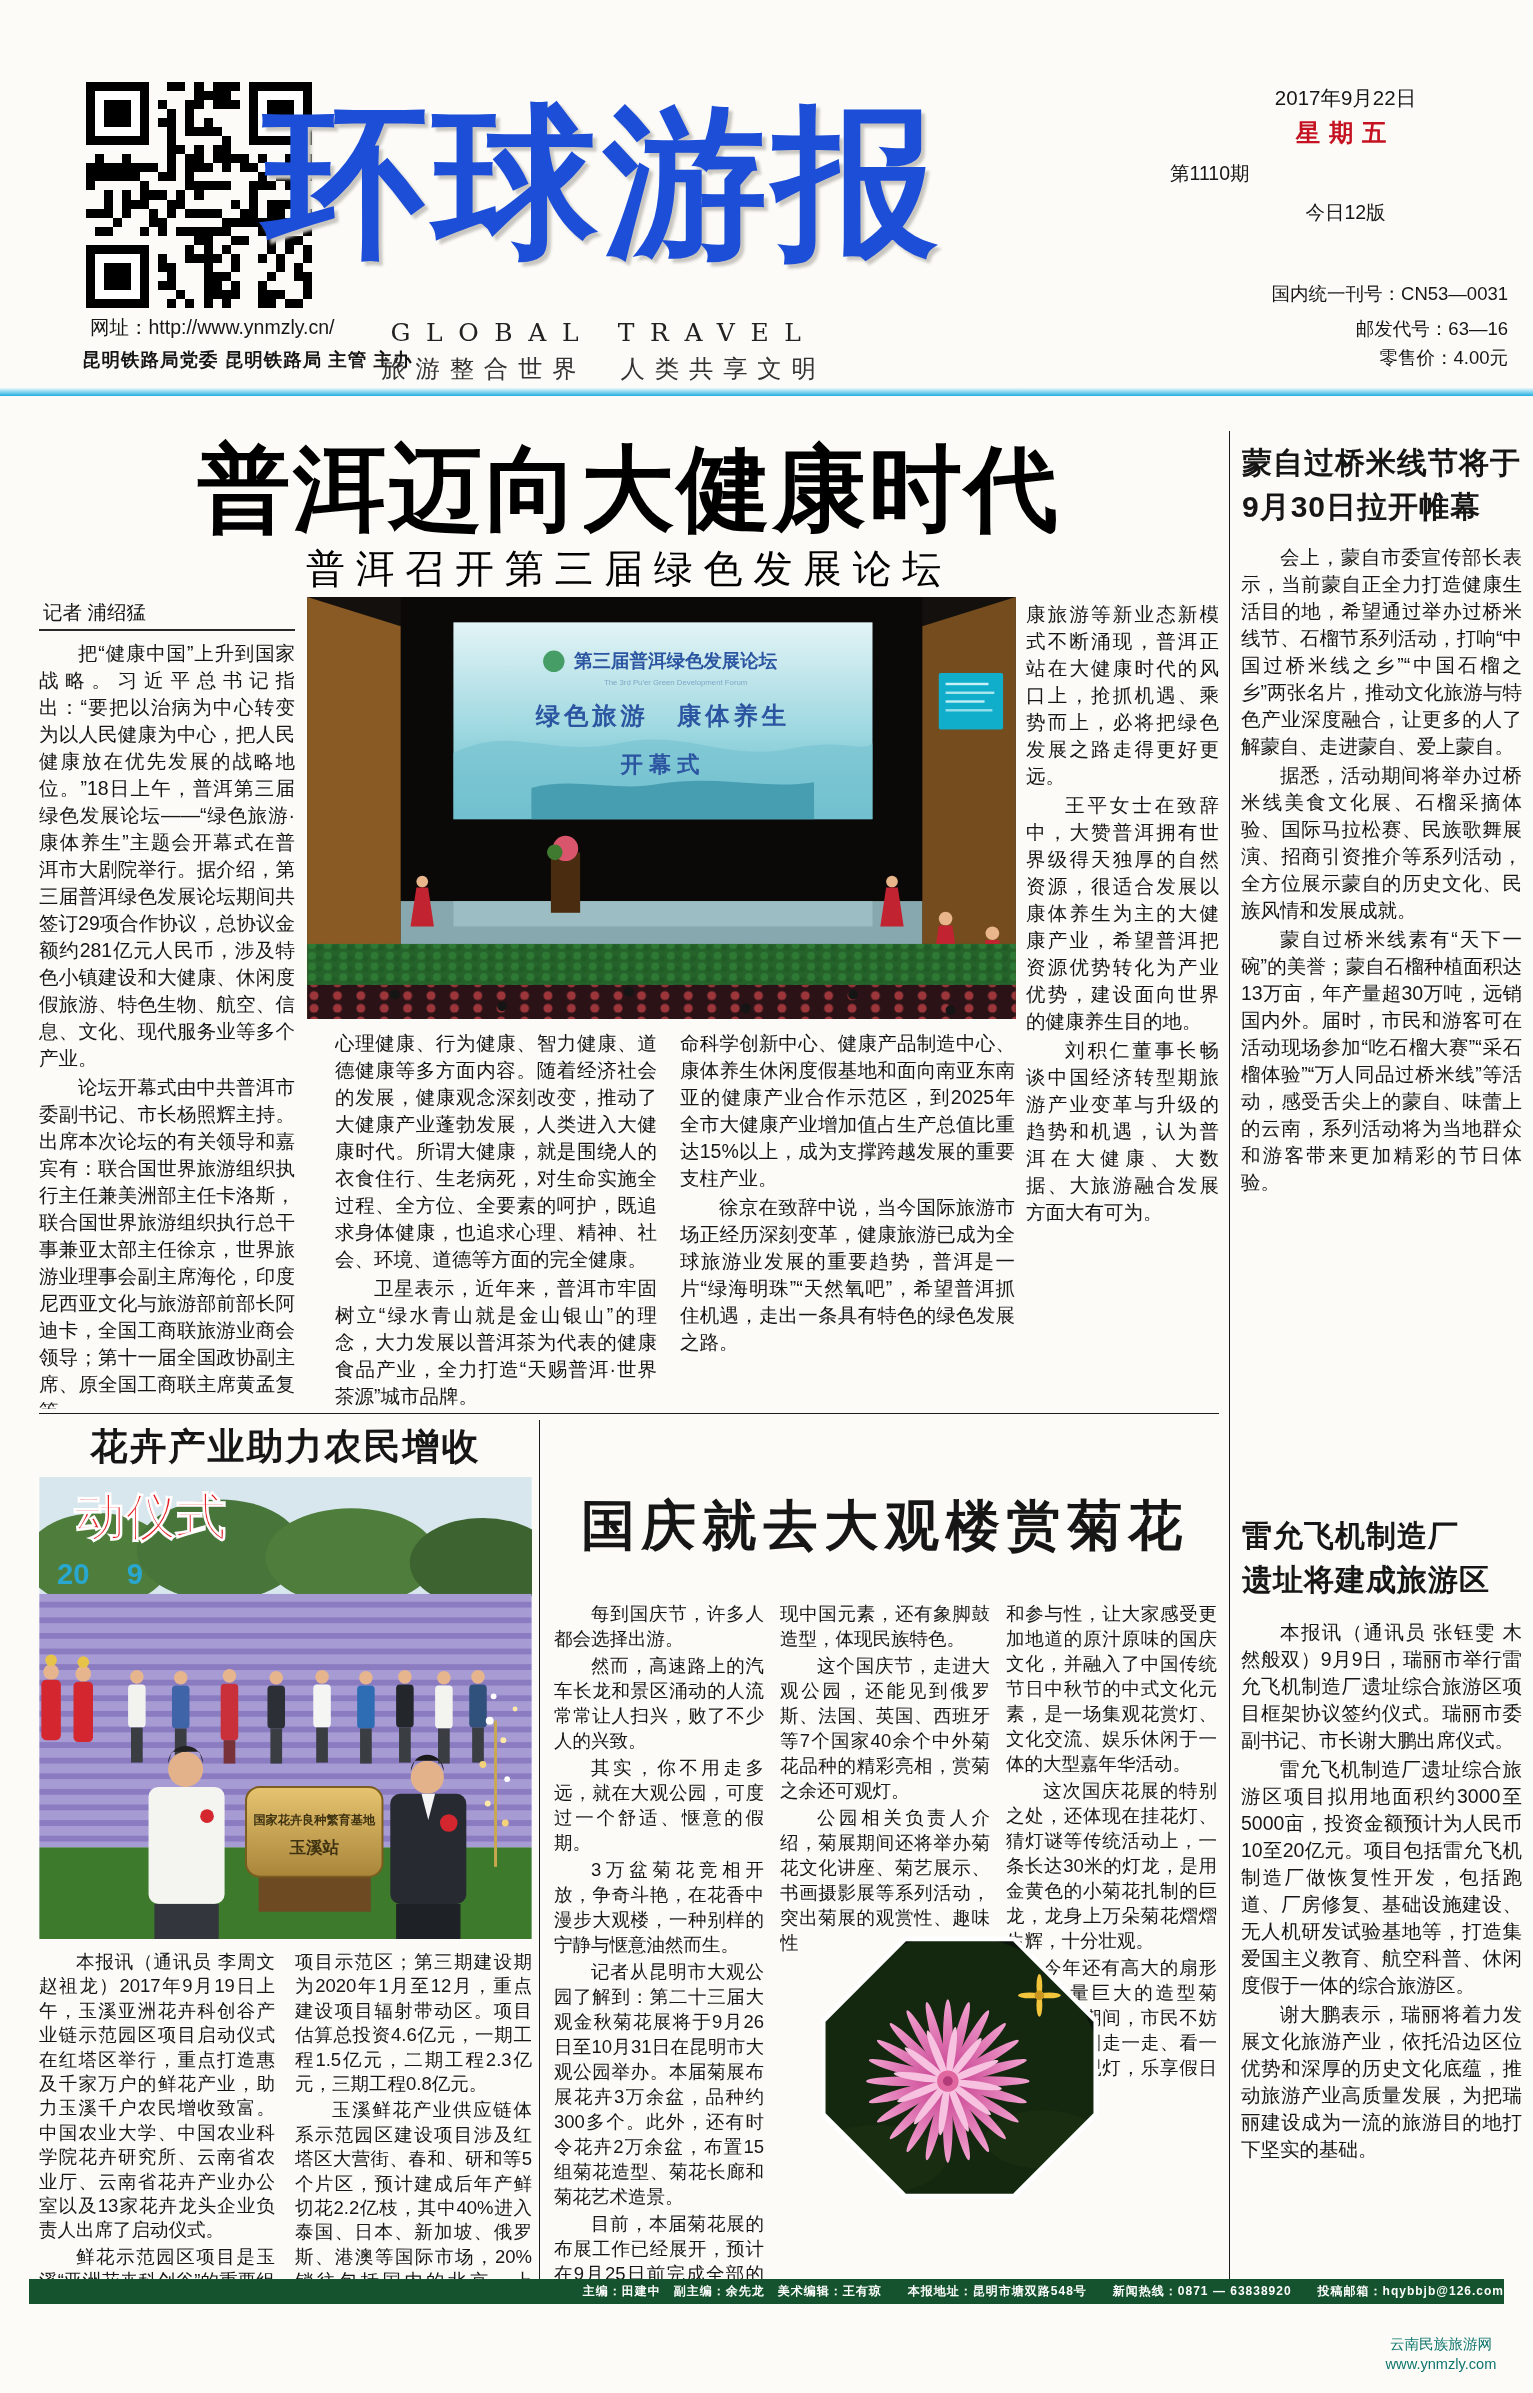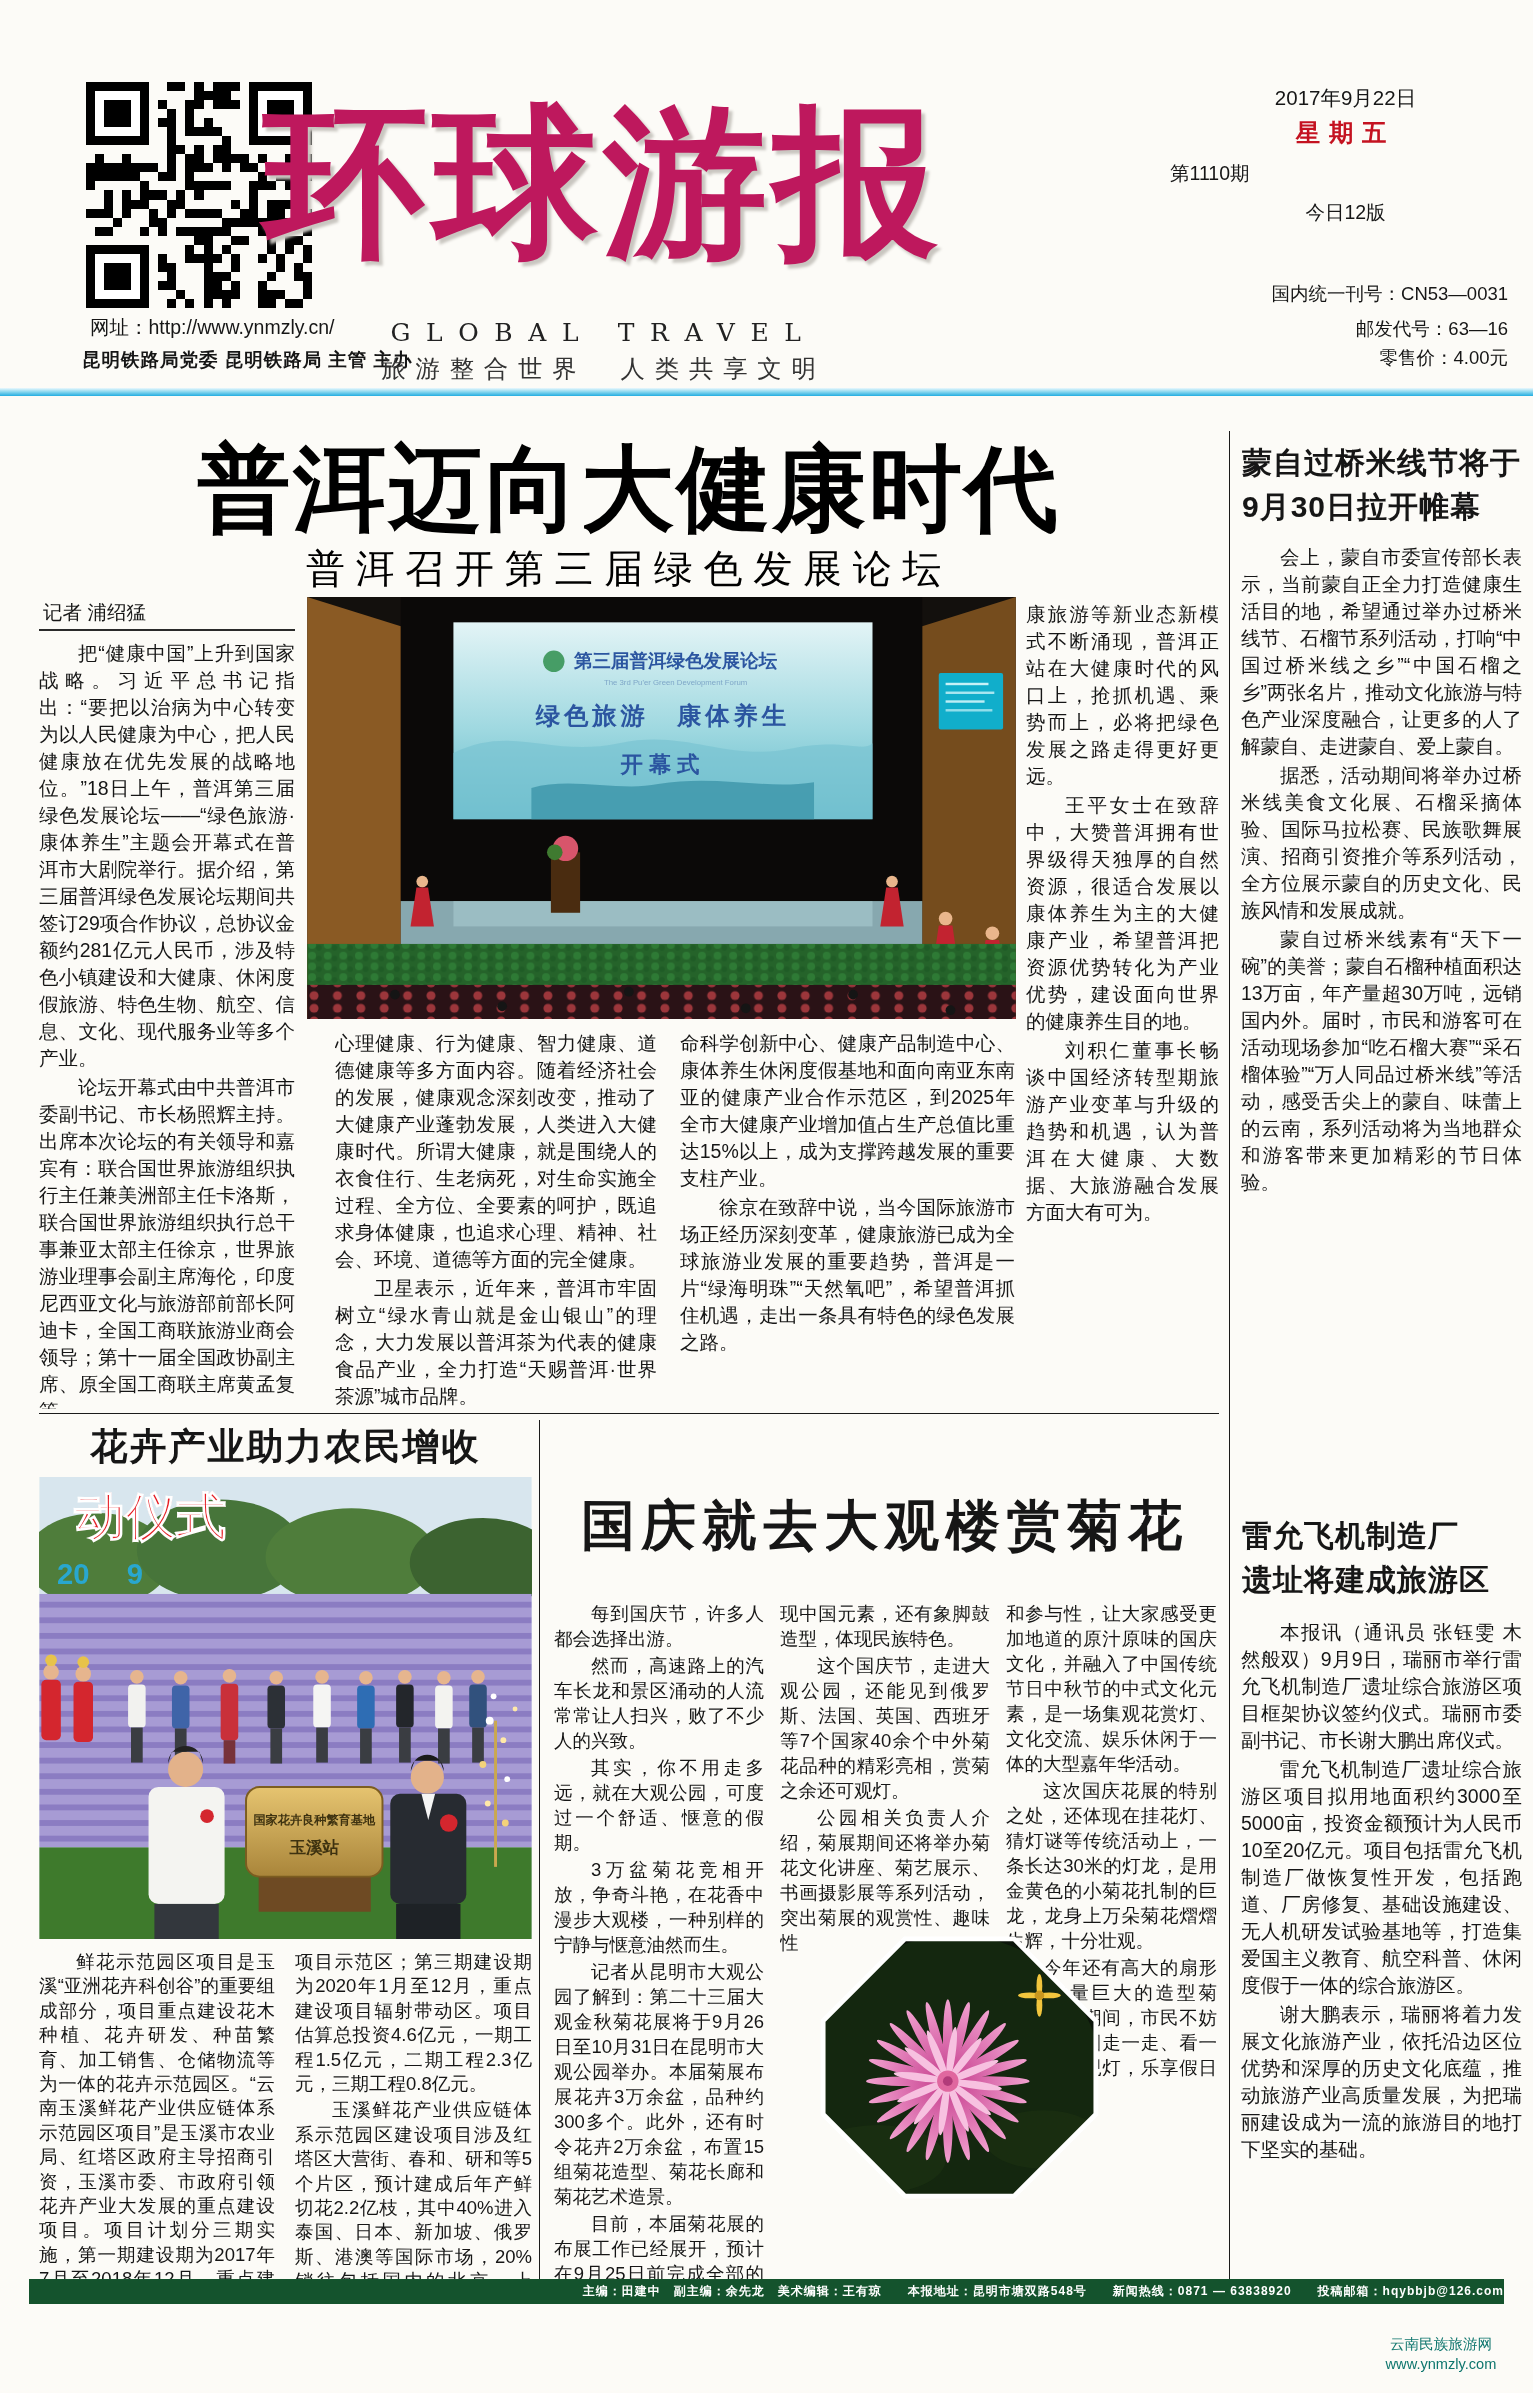--- a/index.html
+++ b/index.html
@@ -8,21 +8,21 @@
   .abs{position:absolute;}
   p{margin:0 0 2px 0;text-indent:2em;}
   p.noind{text-indent:0;}
   .jcol{text-align:justify;overflow:hidden;}
   
   .qr{left:86px;top:82px;width:226px;height:226px;}
   .site{left:90px;top:314px;font-size:19.5px;text-align:center;}
   .sponsor{left:82px;top:347px;font-size:18.5px;font-weight:bold;letter-spacing:1px;}
   .mast-title{left:238px;top:57px;width:731px;height:256px;display:flex;align-items:center;justify-content:center;
       font-family:Liberation Serif, serif;font-weight:900;font-size:164px;
-      color:#be185d;letter-spacing:5.9px;text-shadow:3.9px 3.9px 2.9px #c9c6c0;white-space:nowrap;}
+      color:#1d4ed8;letter-spacing:5.9px;text-shadow:3.9px 3.9px 2.9px #c9c6c0;white-space:nowrap;}
   .mast-en{left:238px;top:318px;width:731px;text-align:center;font-family:"DejaVu Serif","Liberation Serif",serif;
       font-size:25px;letter-spacing:15.6px;color:#222;}
   .mast-slogan{left:238px;top:353px;width:731px;text-align:center;font-size:24.4px;letter-spacing:9.8px;color:#333;}
   .d-date{left:1170px;top:84px;width:351px;text-align:center;font-size:20.5px;}
   .d-week{left:1170px;top:117px;width:351px;text-align:center;font-size:24.4px;font-weight:bold;letter-spacing:8.8px;color:#c41220;}
   .d-issue{left:1170px;top:160px;width:351px;text-align:left;font-size:19.5px;}
   .d-pages{left:1170px;top:199px;width:351px;text-align:center;font-size:19.5px;}
   .d-cn{right:25px;top:281px;font-size:18.5px;}
   .d-postal{right:25px;top:316px;font-size:18.5px;}
   .d-price{right:25px;top:345px;font-size:18.5px;}
@@ -475,20 +475,21 @@
       <g>
         <rect x="225" y="404" width="115" height="42" fill="#6e4a23"></rect>
         <rect x="212" y="318" width="140" height="92" rx="14" fill="url(#gold)" stroke="#7c5d20" stroke-width="2"></rect>
         <text x="282" y="356" text-anchor="middle" font-size="12.5" font-weight="bold" fill="#3e3210">国家花卉良种繁育基地</text>
         <text x="282" y="386" text-anchor="middle" font-size="17" font-weight="bold" fill="#3e3210">玉溪站</text>
       </g>
     </svg>
   </div>
 
   <div class="abs fcol1 jcol">
+      <p>本报讯（通讯员 李周文 赵祖龙）2017年9月19日上午，玉溪亚洲花卉科创谷产业链示范园区项目启动仪式在红塔区举行，重点打造惠及千家万户的鲜花产业，助力玉溪千户农民增收致富。中国农业大学、中国农业科学院花卉研究所、云南省农业厅、云南省花卉产业办公室以及13家花卉龙头企业负责人出席了启动仪式。</p>
       <p>鲜花示范园区项目是玉溪“亚洲花卉科创谷”的重要组成部分，项目重点建设花木种植、花卉研发、种苗繁育、加工销售、仓储物流等为一体的花卉示范园区。“云南玉溪鲜花产业供应链体系示范园区项目”是玉溪市农业局、红塔区政府主导招商引资，玉溪市委、市政府引领花卉产业大发展的重点建设项目。项目计划分三期实施，第一期建设期为2017年7月至2018年12月，重点建设位于玉溪市红塔区大营街街道的种苗繁育基地；第二期建设期为2019年1月至12月，重点建设位于大营街片区的花卉示范园。</p>
     </div>
   <div class="abs fcol2 jcol">
       <p class="noind">项目示范区；第三期建设期为2020年1月至12月，重点建设项目辐射带动区。项目估算总投资4.6亿元，一期工程1.5亿元，二期工程2.3亿元，三期工程0.8亿元。</p>
       <p>玉溪鲜花产业供应链体系示范园区建设项目涉及红塔区大营街、春和、研和等5个片区，预计建成后年产鲜切花2.2亿枝，其中40%进入泰国、日本、新加坡、俄罗斯、港澳等国际市场，20%销往包括国内的北京、上海、广州、深圳、成都等高端市场，20%进入国内一般市场，20%进入电商市场。项目计算期内经营收入预计达10亿元，年均利润总额30000万元，年均上缴税金约11360万元，年均带动农户增收7500万元，带动就业上万人。</p>
     </div>
   <div class="abs vrule1"></div>
 
   <div class="abs mum-h">国庆就去大观楼赏菊花</div>
   <div class="abs mcol1 jcol">

